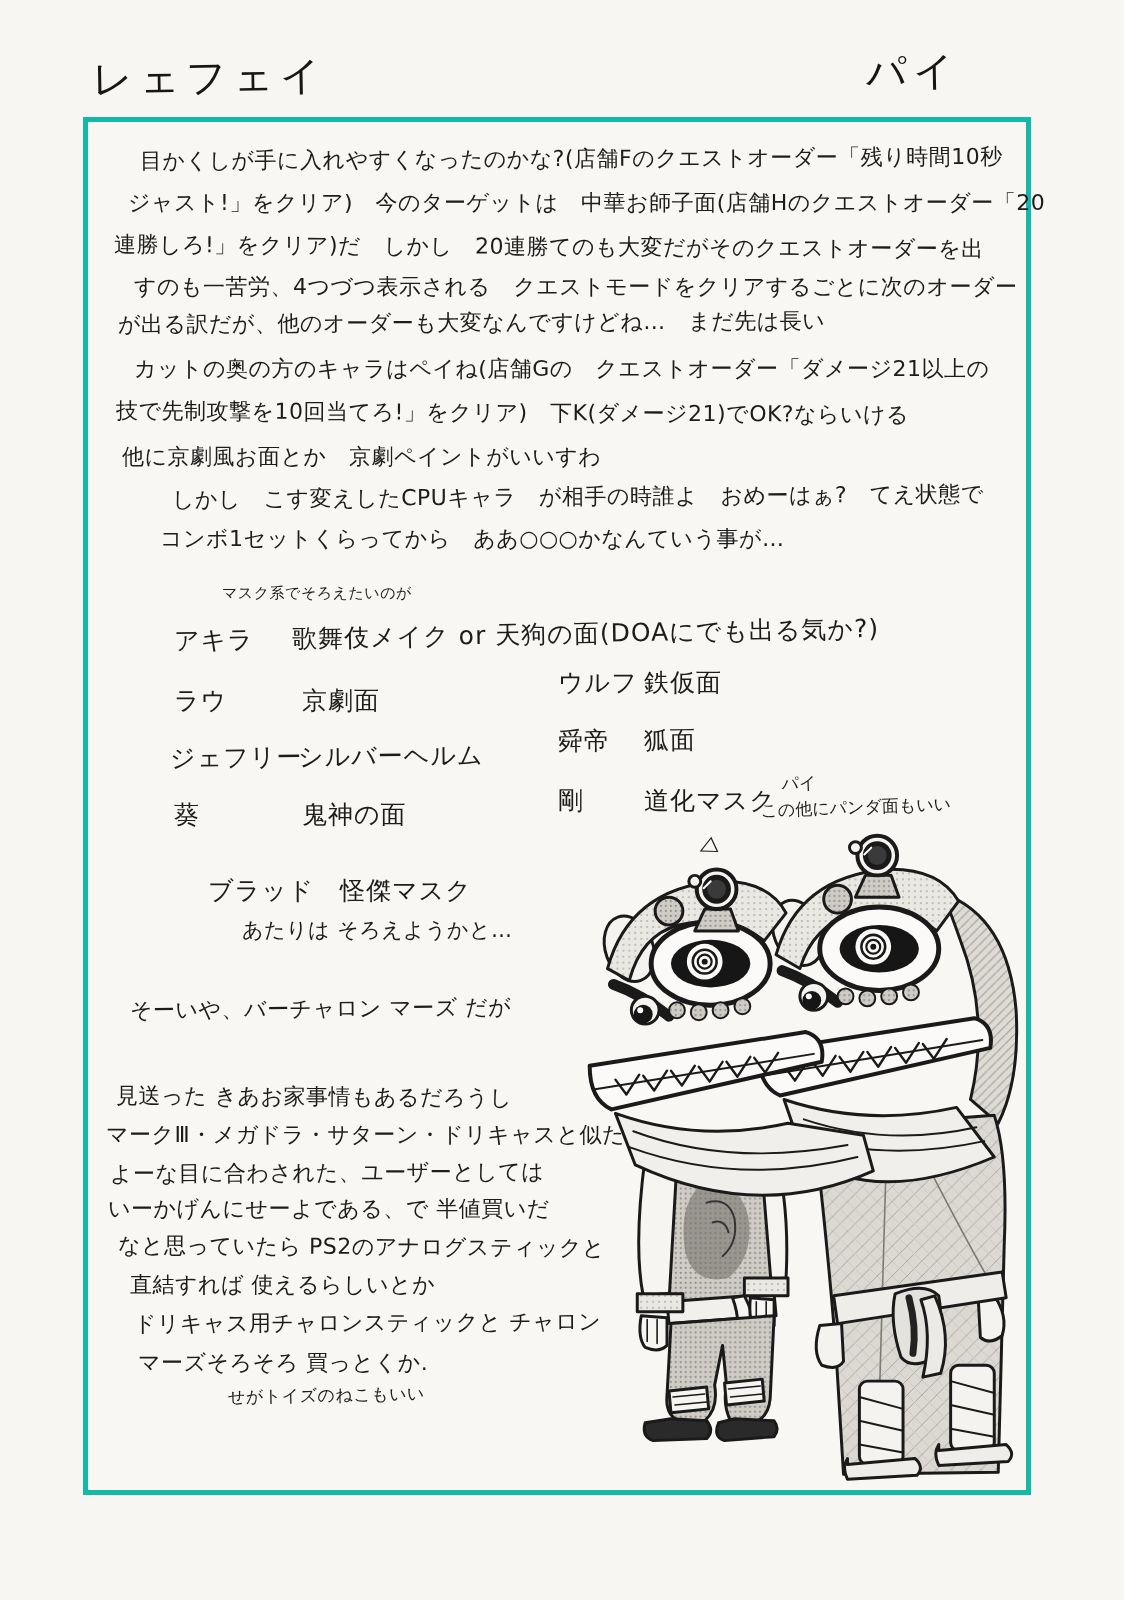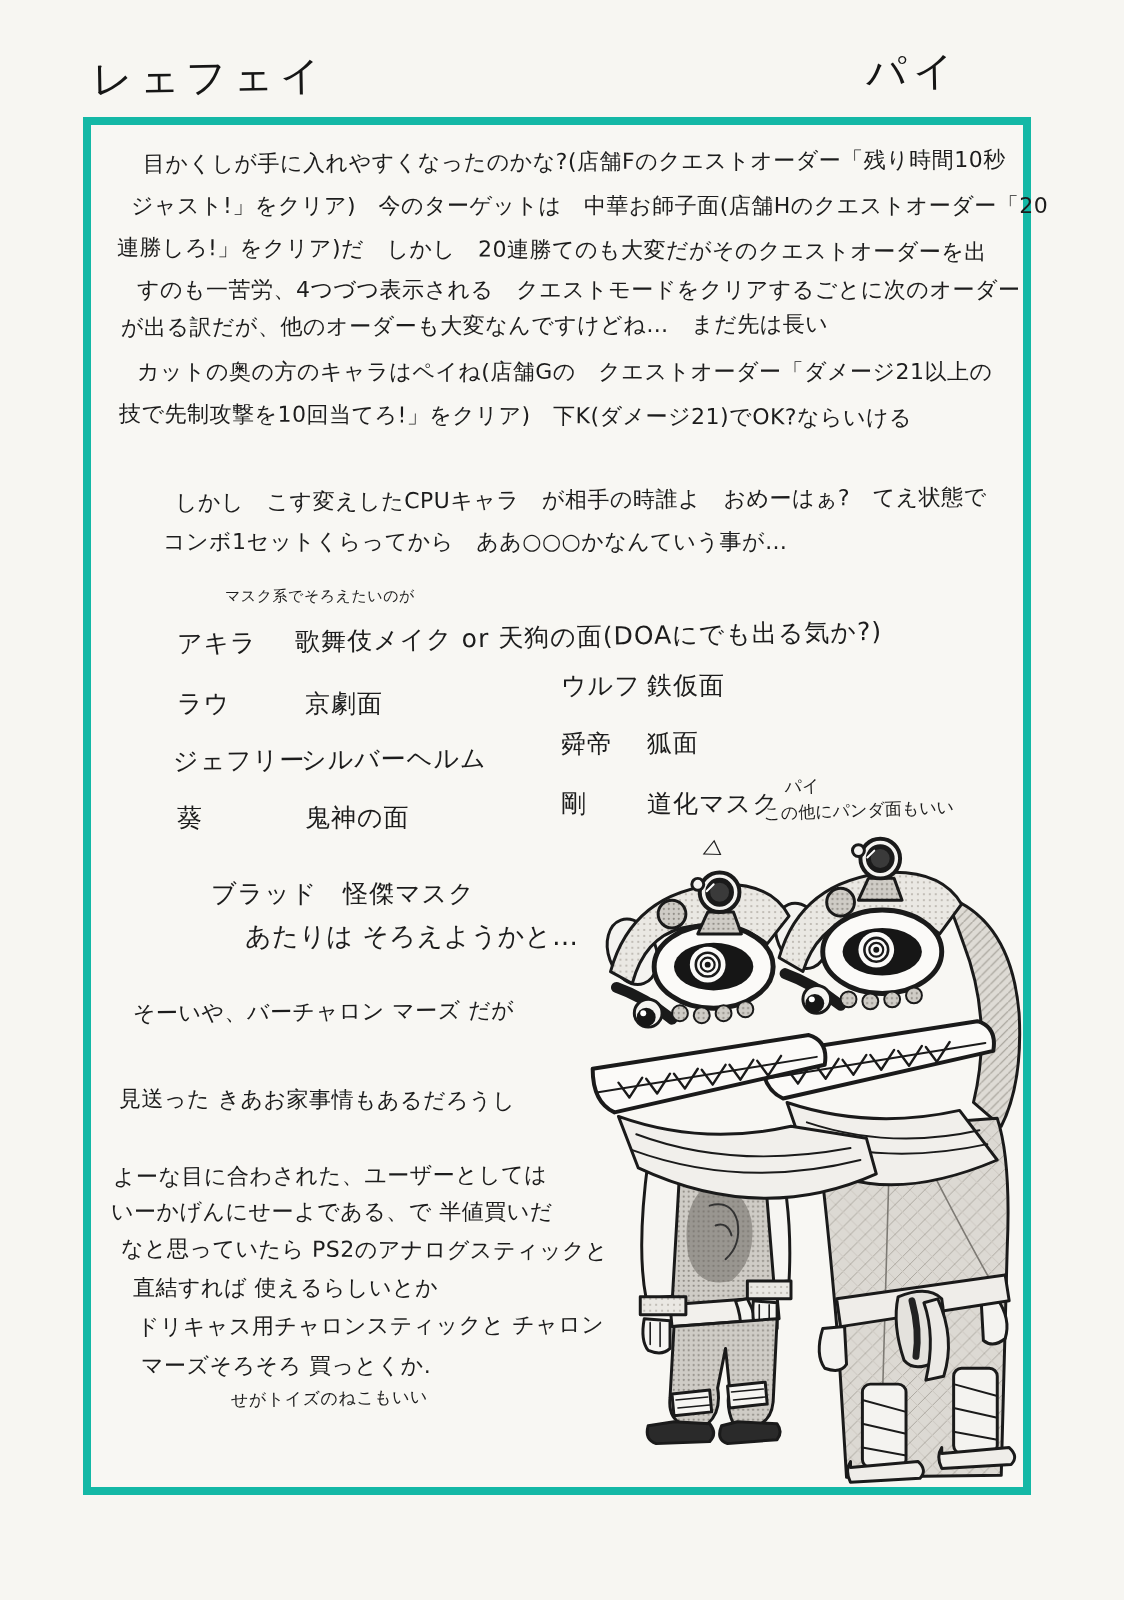--- a/index.html
+++ b/index.html
@@ -18,21 +18,21 @@
     letter-spacing:6px;
     color:#161616;
     white-space:nowrap;
   }
   #heading-left{left:92px;top:50px;transform:rotate(-1deg);}
   #heading-right{left:866px;top:44px;transform:rotate(-1deg);}
   .panel{
     position:absolute;
     left:83px;top:117px;
     width:948px;height:1378px;
-    border:8px solid #14b8a6;
+    border:5px solid #14b8a6;
     box-sizing:border-box;
     background:#f8f7f3;
   }
   .hl{ 
     position:absolute;
     font-size:22px;
     letter-spacing:0.5px;
     white-space:nowrap;
     color:#1c1c1c;
   }
@@ -76,20 +76,21 @@
   <div class="panel">
 
     <div class="hl" style="left:52px;top:22px;transform:rotate(-0.3deg)">目かくしが手に入れやすくなったのかな?(店舗Fのクエストオーダー「残り時間10秒</div>
     <div class="hl" style="left:40px;top:66px">ジャスト!」をクリア)　今のターゲットは　中華お師子面(店舗Hのクエストオーダー「20</div>
     <div class="hl" style="left:26px;top:110px;transform:rotate(0.3deg)">連勝しろ!」をクリア)だ　しかし　20連勝てのも大変だがそのクエストオーダーを出</div>
     <div class="hl" style="left:46px;top:150px">すのも一苦労、4つづつ表示される　クエストモードをクリアするごとに次のオーダー</div>
     <div class="hl" style="left:30px;top:186px;transform:rotate(-0.3deg)">が出る訳だが、他のオーダーも大変なんですけどね…　まだ先は長い</div>
 
     <div class="hl" style="left:46px;top:232px">カットの奥の方のキャラはペイね(店舗Gの　クエストオーダー「ダメージ21以上の</div>
     <div class="hl" style="left:28px;top:276px;transform:rotate(0.3deg)">技で先制攻撃を10回当てろ!」をクリア)　下K(ダメージ21)でOK?ならいける</div>
+    <div class="hl" style="left:34px;top:320px">他に京劇風お面とか　京劇ペイントがいいすわ</div>
     <div class="hl" style="left:84px;top:360px;transform:rotate(-0.4deg)">しかし　こす変えしたCPUキャラ　が相手の時誰よ　おめーはぁ?　てえ状態で</div>
     <div class="hl" style="left:72px;top:402px">コンボ1セットくらってから　ああ○○○かなんていう事が…</div>
 
     <div class="hl" style="left:134px;top:462px;font-size:15px">マスク系でそろえたいのが</div>
 
     <div class="row r-akira" style="left:86px;top:496px;transform:rotate(-1deg)">
       <span class="nm">アキラ</span>
       <span>歌舞伎メイク or 天狗の面(DOAにでも出る気か?)</span>
     </div>
 
@@ -122,24 +123,25 @@
     <div class="note" style="left:672px;top:646px;transform:rotate(-2deg)">
       <span class="nm">パイ</span>
       <span>この他にパンダ面もいい</span>
     </div>
     <div class="pointer" style="left:610px;top:712px">◁</div>
 
     <div class="row r-brad" style="left:88px;top:752px">
       <span class="nm">ブラッド</span>
       <span>怪傑マスク</span>
     </div>
-    <div class="hl" style="left:154px;top:794px;font-size:26px">あたりは そろえようかと…</div>
+    <div class="hl" style="left:154px;top:794px;font-size:21px">あたりは そろえようかと…</div>
 
     <div class="hl" style="left:42px;top:872px;transform:rotate(-0.5deg)">そーいや、バーチャロン マーズ だが</div>
     <div class="hl" style="left:28px;top:960px;transform:rotate(0.3deg)">見送った きあお家事情もあるだろうし</div>
+    <div class="hl" style="left:18px;top:998px">マークⅢ・メガドラ・サターン・ドリキャスと似た</div>
     <div class="hl" style="left:22px;top:1036px;transform:rotate(-0.3deg)">よーな目に合わされた、ユーザーとしては</div>
     <div class="hl" style="left:20px;top:1072px">いーかげんにせーよである、で 半値買いだ</div>
     <div class="hl" style="left:30px;top:1110px;transform:rotate(0.3deg)">なと思っていたら PS2のアナログスティックと</div>
     <div class="hl" style="left:42px;top:1148px">直結すれば 使えるらしいとか</div>
     <div class="hl" style="left:46px;top:1186px;transform:rotate(-0.3deg)">ドリキャス用チャロンスティックと チャロン</div>
     <div class="hl" style="left:50px;top:1226px">マーズそろそろ 買っとくか.</div>
     <div class="hl small" style="left:140px;top:1262px;transform:rotate(-1deg)">せがトイズのねこもいい</div>
 
     <div class="illu">
       <svg width="476" height="658" viewBox="0 0 480 660">

